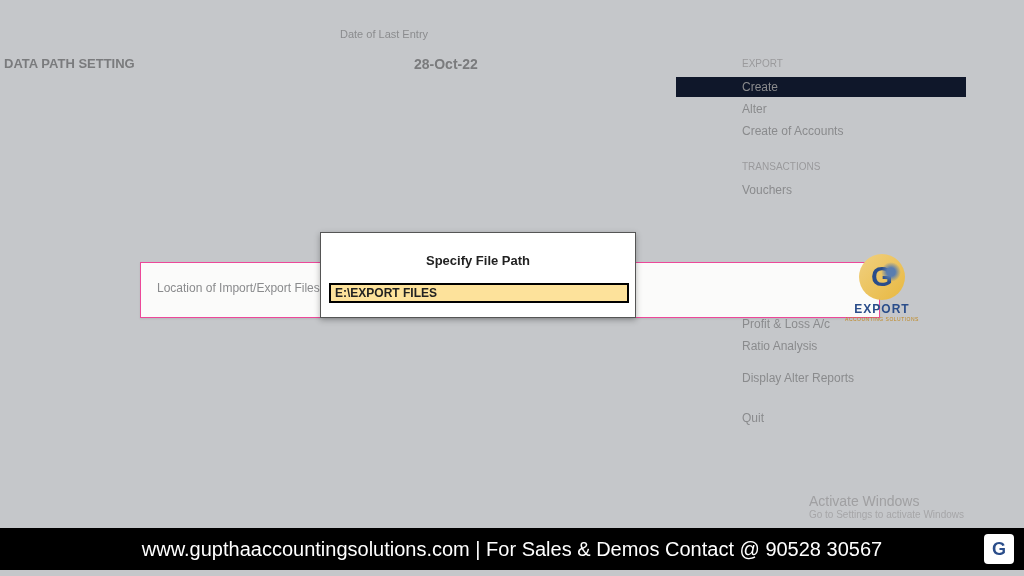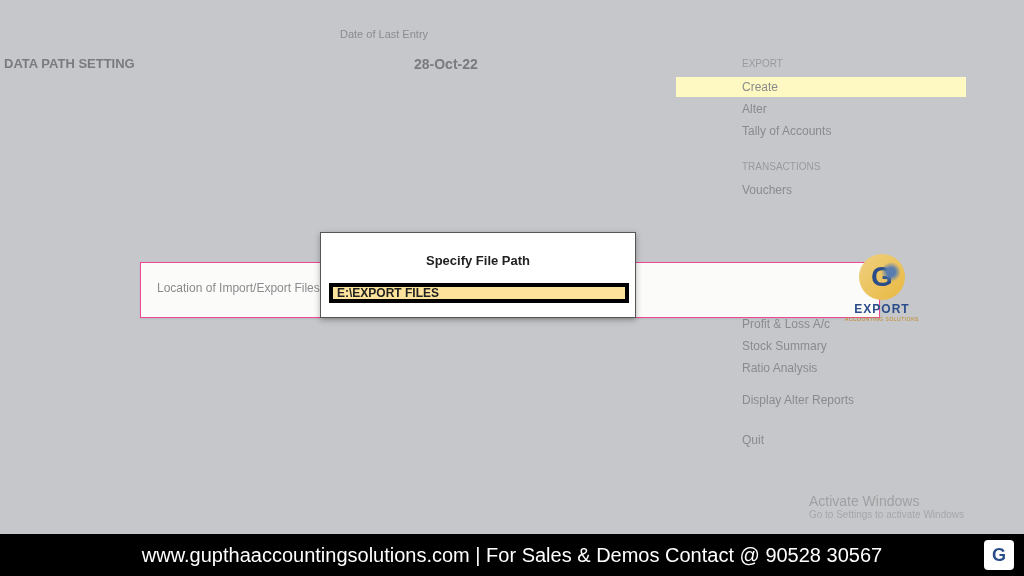--- a/index.html
+++ b/index.html
@@ -5,61 +5,60 @@
     * { margin: 0; padding: 0; box-sizing: border-box; font-family: Arial, sans-serif; }
     body { width: 1024px; height: 576px; background: #c5c7ca; position: relative; overflow: hidden; }
     .date-label { position: absolute; top: 28px; left: 340px; color: #8b8c8e; font-size: 11px; }
     .data-path-title { position: absolute; top: 56px; left: 4px; color: #7a7b7d; font-weight: bold; font-size: 13px; }
     .date-value { position: absolute; top: 56px; left: 414px; color: #7a7b7d; font-weight: bold; font-size: 14px; }
     
     .sidebar { position: absolute; top: 58px; right: 58px; width: 290px; }
     .sidebar-header { background: #a4b6d0; color: #7d8ca3; text-align: center; padding: 5px 0; font-size: 11px; margin-bottom: 30px; }
     .sidebar-section-title { color: #9a9a9c; font-size: 10px; margin-left: 66px; margin-bottom: 8px; }
     .sidebar-item { color: #8a8b8d; font-size: 12px; padding: 3px 0 3px 66px; margin-bottom: 2px; }
-    .sidebar-item.highlighted { background: #fef9c3; padding-left: 66px; }
+    .sidebar-item.highlighted { background: #0f172a; padding-left: 66px; }
     
     .input-container { position: absolute; top: 262px; left: 140px; width: 740px; height: 56px; background: #fbfbfa; border: 1px solid #ec4899; box-shadow: 0 1px 2px rgba(0,0,0,0.08); }
     .input-label { position: absolute; top: 18px; left: 16px; color: #8a8b8d; font-size: 12px; }
     
     .dialog { position: absolute; top: 232px; left: 320px; width: 316px; height: 86px; background: #fff; border: 1px solid #555; box-shadow: 0 2px 6px rgba(0,0,0,0.3); z-index: 10; }
     .dialog-title { text-align: center; font-weight: bold; font-size: 13px; margin-top: 20px; color: #222; }
-    .dialog-input { position: absolute; bottom: 14px; left: 8px; width: 300px; height: 20px; background: #fde29b; border: 4px solid #000000; padding: 0 4px; font-weight: bold; font-size: 12px; color: #222; }
+    .dialog-input { position: absolute; bottom: 14px; left: 8px; width: 300px; height: 20px; background: #fde29b; border: 2px solid #000000; padding: 0 4px; font-weight: bold; font-size: 12px; color: #222; }
     
     .logo-area { position: absolute; top: 254px; right: 102px; width: 80px; height: 68px; display: flex; flex-direction: column; align-items: center; z-index: 5; }
     .logo-circle { width: 46px; height: 46px; border-radius: 50%; background: linear-gradient(135deg, #f0d080, #e8b840); display: flex; align-items: center; justify-content: center; font-size: 28px; font-weight: bold; color: #2a4d8a; position: relative; }
     .logo-circle::after { content: ''; position: absolute; top: 8px; right: 4px; width: 20px; height: 20px; background: radial-gradient(circle, #5a7db0 30%, transparent 70%); border-radius: 50%; }
     .logo-text { color: #2a4d8a; font-weight: bold; font-size: 12px; letter-spacing: 1px; margin-top: 2px; }
     .logo-sub { color: #c08820; font-size: 5px; letter-spacing: 0.5px; }
     
     .activate-block { position: absolute; bottom: 56px; right: 60px; text-align: left; }
     .activate-title { color: #a0a0a2; font-size: 14px; }
     .activate-sub { color: #a6a6a8; font-size: 10px; }
     
-    .footer { position: absolute; bottom: 0; left: 0; width: 1024px; height: 42px; background: #000; display: flex; align-items: center; justify-content: center; color: #fff; font-family: Georgia, serif; font-size: 20px; margin-top: 14px; }
+    .footer { position: absolute; bottom: 6px; left: 0; width: 1024px; height: 42px; background: #000; display: flex; align-items: center; justify-content: center; color: #fff; font-family: Georgia, serif; font-size: 20px; margin-top: 14px; }
     .footer-logo { position: absolute; right: 10px; width: 30px; height: 30px; background: #fff; border-radius: 4px; display: flex; align-items: center; justify-content: center; font-size: 18px; font-weight: bold; color: #2a4d8a; }
   </style>
 </head>
 <body>
 
 <div class="date-label">Date of Last Entry</div>
 <div class="data-path-title">DATA PATH SETTING</div>
 <div class="date-value">28-Oct-22</div>
 
 <div class="sidebar">
   <div class="sidebar-section-title">EXPORT</div>
   <div class="sidebar-item highlighted">Create</div>
   <div class="sidebar-item">Alter</div>
-  <div class="sidebar-item">Tally of Accounts</div>
+  <div class="sidebar-item">Create of Accounts</div>
   <div style="height:18px"></div>
   <div class="sidebar-section-title">TRANSACTIONS</div>
   <div class="sidebar-item">Vouchers</div>
   <div style="height:90px"></div>
   <div class="sidebar-item">Balance Last</div>
   <div class="sidebar-item">Profit &amp; Loss A/c</div>
-  <div class="sidebar-item">Stock Summary</div>
   <div class="sidebar-item">Ratio Analysis</div>
   <div style="height:10px"></div>
   <div class="sidebar-item">Display Alter Reports</div>
   <div style="height:18px"></div>
   <div class="sidebar-item">Quit</div>
 </div>
 
 <div class="input-container">
   <div class="input-label">Location of Import/Export Files</div>
 </div>

